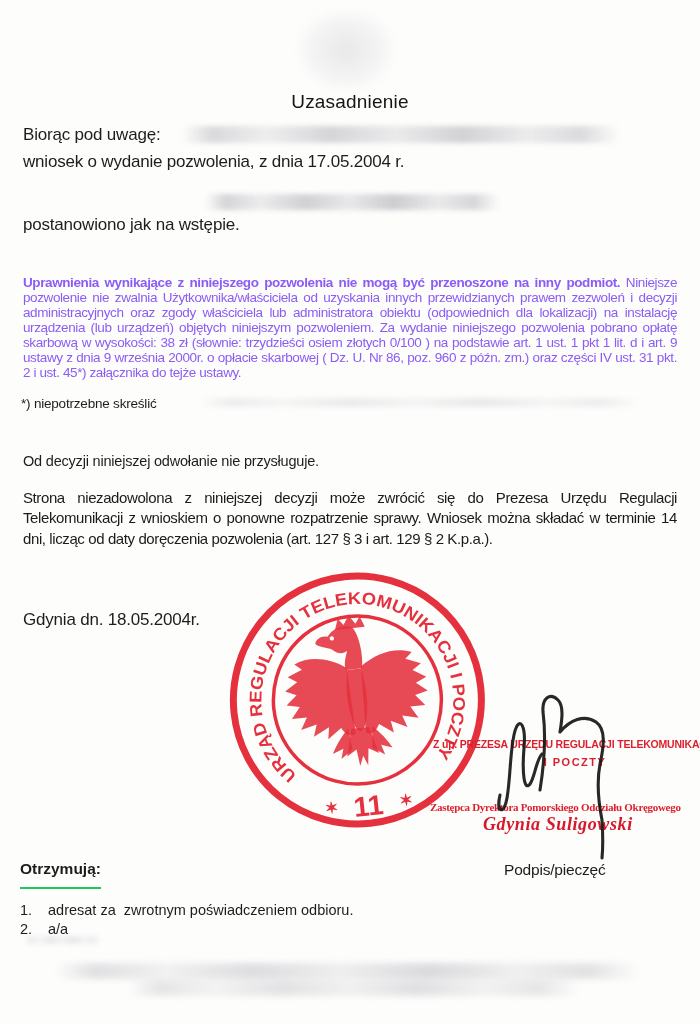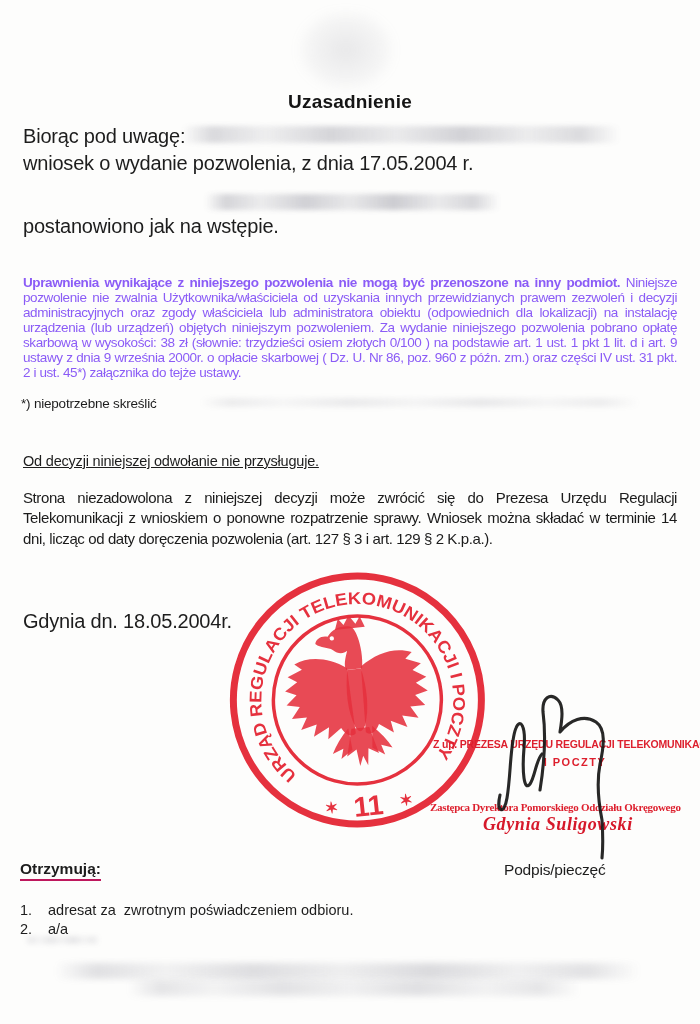--- a/index.html
+++ b/index.html
@@ -4,23 +4,23 @@
 <style>
   html,body{margin:0;padding:0;}
   body{
     width:700px;height:1024px;position:relative;overflow:hidden;
     background:#fdfdfc;color:#1d1d1d;
     font-family:"Liberation Sans",sans-serif;
   }
   .abs{position:absolute;}
   .doc-title{
     left:0;right:0;top:91px;text-align:center;
-    font-size:19px;font-weight:bold;letter-spacing:.2px;color:#151515;
+    font-size:19px;font-weight:normal;letter-spacing:.2px;color:#151515;
   }
-  .line{font-size:20px;letter-spacing:-.2px;color:#1d1d1d;}
+  .line{font-size:17px;letter-spacing:-.2px;color:#1d1d1d;}
   .para-small{
     left:23px;width:654px;font-size:13.5px;line-height:15px;
     letter-spacing:-.4px;text-align:justify;color:#8b5cf6;
   }
   .para-big{
     left:23px;width:654px;font-size:15px;line-height:20.4px;
     letter-spacing:-.4px;text-align:justify;color:#1b1b1b;
   }
   .b{font-weight:bold;}
   .footnote{font-size:13.5px;letter-spacing:-.2px;}
@@ -34,21 +34,21 @@
   }
   .watermark{filter:blur(5px);
     background:radial-gradient(ellipse at center,rgba(150,150,162,.20) 0%,rgba(150,150,162,.08) 55%,rgba(150,150,162,0) 75%);
   }
   .redline{color:#dd1f2d;white-space:nowrap;}
   .red-caps1{font-size:10.5px;font-weight:bold;letter-spacing:-.2px;}
   .red-caps2{font-size:11px;font-weight:bold;letter-spacing:1.5px;}
   .red-serif{font-family:"Liberation Serif",serif;font-size:11px;font-weight:bold;letter-spacing:-.3px;}
   .red-name{font-family:"Liberation Serif",serif;font-size:18px;font-weight:bold;font-style:italic;letter-spacing:.6px;color:#d6182a;white-space:nowrap;}
   .footer-head{font-size:15.5px;font-weight:bold;}
-  .footer-head .u{border-bottom:2px solid #be185d;padding-bottom:2px;}
+  .footer-head .u{border-bottom:2px solid #22c55e;padding-bottom:10px;}
   .list-num{font-size:14.5px;}
   .list-text{font-size:14.5px;white-space:pre-wrap;}
   svg text{font-family:"Liberation Sans",sans-serif;}
 </style>
 </head>
 <body>
 
 <div class="abs watermark" style="left:298px;top:10px;width:96px;height:80px;"></div>
 
 <div class="abs doc-title">Uzasadnienie</div>
@@ -59,21 +59,21 @@
 <div class="abs ghost" style="left:205px;top:194px;width:295px;height:16px;opacity:.85;"></div>
 <div class="abs line" style="left:23px;top:215px;">postanowiono jak na wstępie.</div>
 
 <div class="abs para-small" style="top:275px;">
   <span class="b">Uprawnienia wynikające z niniejszego pozwolenia nie mogą być przenoszone na inny podmiot.</span><span> Niniejsze pozwolenie nie zwalnia Użytkownika/właściciela od uzyskania innych przewidzianych prawem zezwoleń i decyzji administracyjnych oraz zgody właściciela lub administratora obiektu (odpowiednich dla lokalizacji) na instalację urządzenia (lub urządzeń) objętych niniejszym pozwoleniem. Za wydanie niniejszego pozwolenia pobrano opłatę skarbową w wysokości: 38 zł (słownie: trzydzieści osiem złotych 0/100 ) na podstawie art. 1 ust. 1 pkt 1 lit. d i art. 9 ustawy z dnia 9 września 2000r. o opłacie skarbowej ( Dz. U. Nr 86, poz. 960 z późn. zm.) oraz części IV ust. 31 pkt. 2 i ust. 45*) załącznika do tejże ustawy.</span>
 </div>
 <div class="abs ghost" style="left:200px;top:398px;width:440px;height:9px;opacity:.35;"></div>
 
 <div class="abs footnote" style="left:21px;top:396px;">*) niepotrzebne skreślić</div>
 
-<div class="abs line" style="left:23px;top:453px;font-size:14.5px;text-decoration:underline;">Od decyzji niniejszej odwołanie nie przysługuje.</div>
+<div class="abs line" style="left:23px;top:453px;font-size:14.5px;">Od decyzji niniejszej odwołanie nie przysługuje.</div>
 <div class="abs para-big" style="top:488px;">Strona niezadowolona z niniejszej decyzji może zwrócić się do Prezesa Urzędu Regulacji Telekomunikacji z wnioskiem o ponowne rozpatrzenie sprawy. Wniosek można składać w terminie 14 dni, licząc od daty doręczenia pozwolenia (art. 127 § 3 i art. 129 § 2 K.p.a.).</div>
 
 <div class="abs line" style="left:23px;top:610px;">Gdynia dn. 18.05.2004r.</div>
 
 <svg class="abs" style="left:222px;top:570px;transform:rotate(-6deg);opacity:.92;" width="272" height="272" viewBox="0 0 272 272">
   <g fill="none" stroke="#e4202e">
     <circle cx="136" cy="130" r="124" stroke-width="7"></circle>
     <circle cx="136" cy="130" r="84" stroke-width="3.5"></circle>
   </g>
   <defs>

